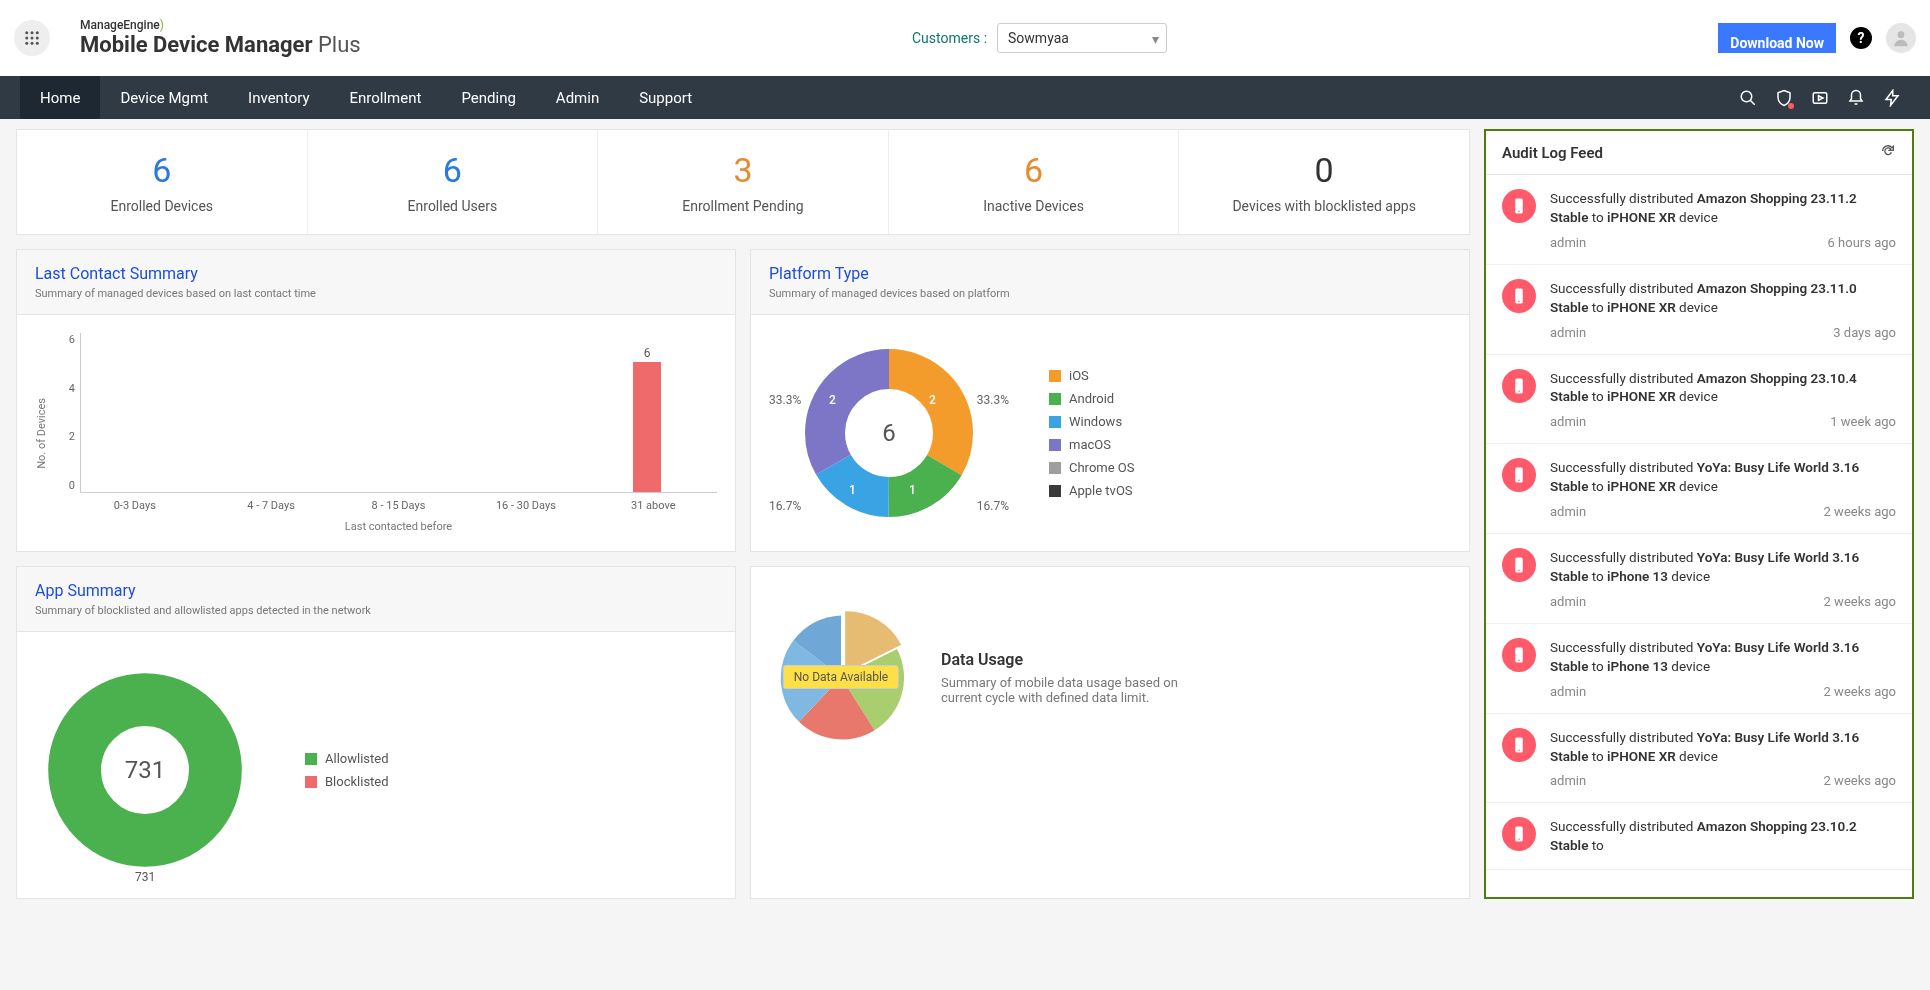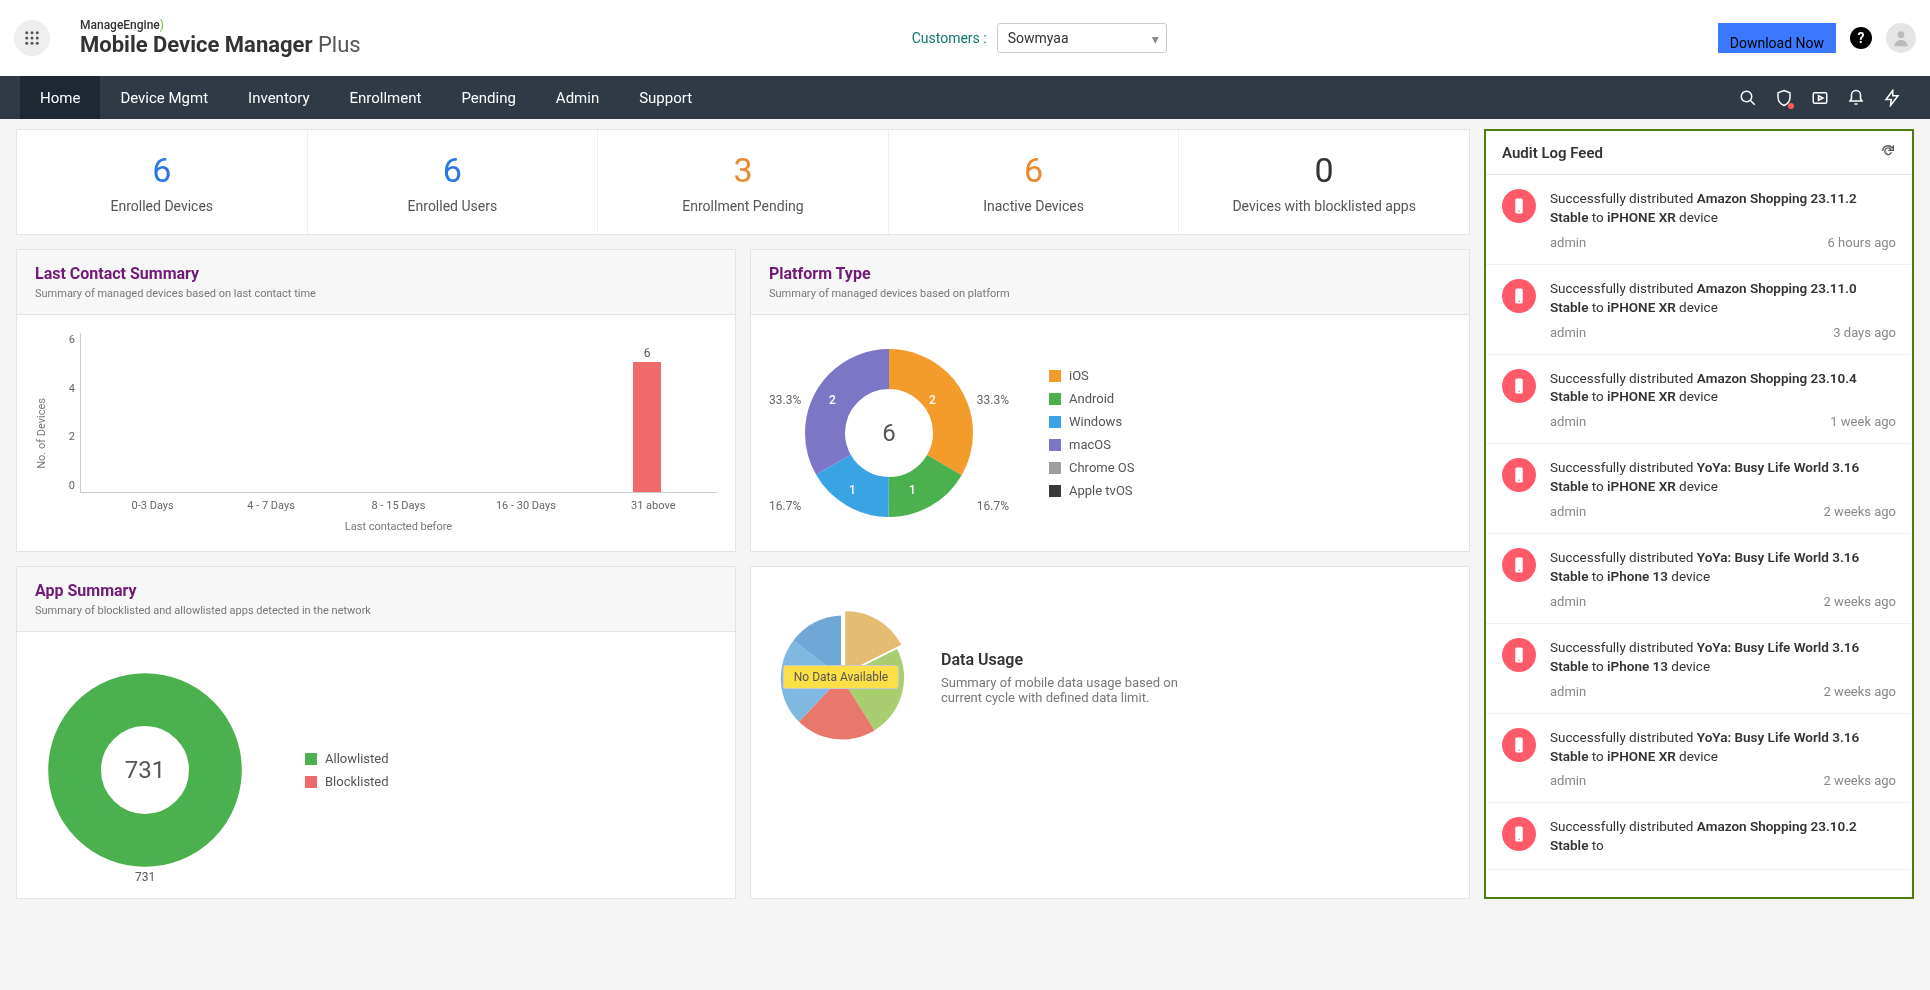--- a/index.html
+++ b/index.html
@@ -11,21 +11,21 @@
 .brand-top{color:#333;font-size:12px;font-weight:500}
 .brand-top .half{color:#8ac349}
 .brand-main{font-size:22px;font-weight:700}
 .brand-main .plus{font-weight:400;color:#555}
 .top-center{margin-left:auto;display:flex;align-items:center;gap:10px}
 .cust-label{color:#0f766e;font-size:14px}
 .cust-select{border:1px solid #ccc;border-radius:3px;height:30px;padding:0 28px 0 10px;appearance:none;background:#fff;min-width:170px;font-size:14px;color:#333}
 .select-wrap{position:relative}
 .select-wrap .chev{position:absolute;right:8px;top:8px;pointer-events:none;color:#888}
 .top-right{margin-left:auto;display:flex;align-items:center;gap:14px}
-.dl-btn{background:#3a79ff;color:#000000;border:none;height:30px;padding:12px 12px;font-size:14px;font-weight:400;cursor:pointer}
+.dl-btn{background:#3a79ff;color:#ffffff;border:none;height:30px;padding:12px 12px;font-size:14px;font-weight:700;cursor:pointer}
 .help-icon{width:22px;height:22px;border-radius:50%;background:#000;color:#fff;display:flex;align-items:center;justify-content:center;font-weight:700;cursor:pointer}
 .avatar{width:30px;height:30px;border-radius:50%;background:#e5e5e5;display:flex;align-items:center;justify-content:center;cursor:pointer}
 .avatar svg{width:20px;height:20px;fill:#bbb}
 .nav{background:#2f3a45;height:43px;display:flex;padding:0 20px;color:#fff}
 .nav-item{padding:0 20px;height:43px;display:flex;align-items:center;cursor:pointer;font-size:15px}
 .nav-item.active{background:#1e2832}
 .nav-spacer{flex:1}
 .nav-icon{width:36px;height:43px;display:flex;align-items:center;justify-content:center;cursor:pointer;position:relative}
 .nav-icon svg{width:18px;height:18px;stroke:#fff;fill:none;stroke-width:2}
 .nav-icon .dot{position:absolute;width:6px;height:6px;background:#ff5a5a;border-radius:50%;bottom:10px;right:8px}
@@ -35,21 +35,21 @@
 .stats{display:flex;background:#fff;border:1px solid #e4e4e4}
 .stat{flex:1;text-align:center;padding:20px 5px;border-right:1px solid #eee}
 .stat:last-child{border-right:none}
 .stat-num{font-size:34px;font-weight:400}
 .stat-label{font-size:14px;color:#555;margin-top:8px}
 .blue{color:#2a78e4}
 .orange{color:#e88b2e}
 .row2{display:flex;gap:14px}
 .card{background:#fff;border:1px solid #e4e4e4;flex:1}
 .card-head{background:#f7f7f7;border-bottom:1px solid #e4e4e4;padding:14px 18px}
-.card-title{font-size:16px;font-weight:700;color:#701a75}
+.card-title{font-size:16px;font-weight:400;color:#1d4ed8}
 .card-sub{font-size:11px;color:#777;margin-top:4px}
 .card-body{padding:18px;position:relative}
 .bar-chart{display:flex;height:200px}
 .y-axis-label{writing-mode:vertical-rl;transform:rotate(180deg);font-size:11px;color:#777;margin-right:4px;align-self:center}
 .bar-inner{flex:1;display:flex;flex-direction:column}
 .bar-plot{flex:1;display:flex;border-left:1px solid #ccc;border-bottom:1px solid #ccc;position:relative;margin-left:28px}
 .y-ticks{position:absolute;left:-28px;top:0;height:100%;display:flex;flex-direction:column;justify-content:space-between;font-size:11px;color:#666;text-align:right;width:22px}
 .bar-cols{display:flex;flex:1;align-items:flex-end;justify-content:space-around;padding:0 8px}
 .bar-col{display:flex;flex-direction:column;align-items:center;width:60px}
 .bar-val{font-size:12px;color:#555;margin-bottom:2px}
@@ -224,21 +224,21 @@
                     <div class="bar-col">
                       <div class="bar-rect" style="height:0px"></div>
                     </div>
                     <div class="bar-col">
                       <div class="bar-val">6</div>
                       <div class="bar-rect" style="height:130px"></div>
                     </div>
                   </div>
               </div>
               <div class="x-labels" id="x-labels">
-                  <div style="width: 60px; text-align: right;">0-3 Days</div>
+                  <div style="width: 60px; text-align: left;">0-3 Days</div>
                   <div style="width: 60px; text-align: center;">4 - 7 Days</div>
                   <div style="width: 60px; text-align: center;">8 - 15 Days</div>
                   <div style="width: 60px; text-align: center;">16 - 30 Days</div>
                   <div style="width: 60px; text-align: center;">31 above</div>
                 </div>
               <div class="x-axis-label">Last contacted before</div>
             </div>
           </div>
         </div>
       </div>

